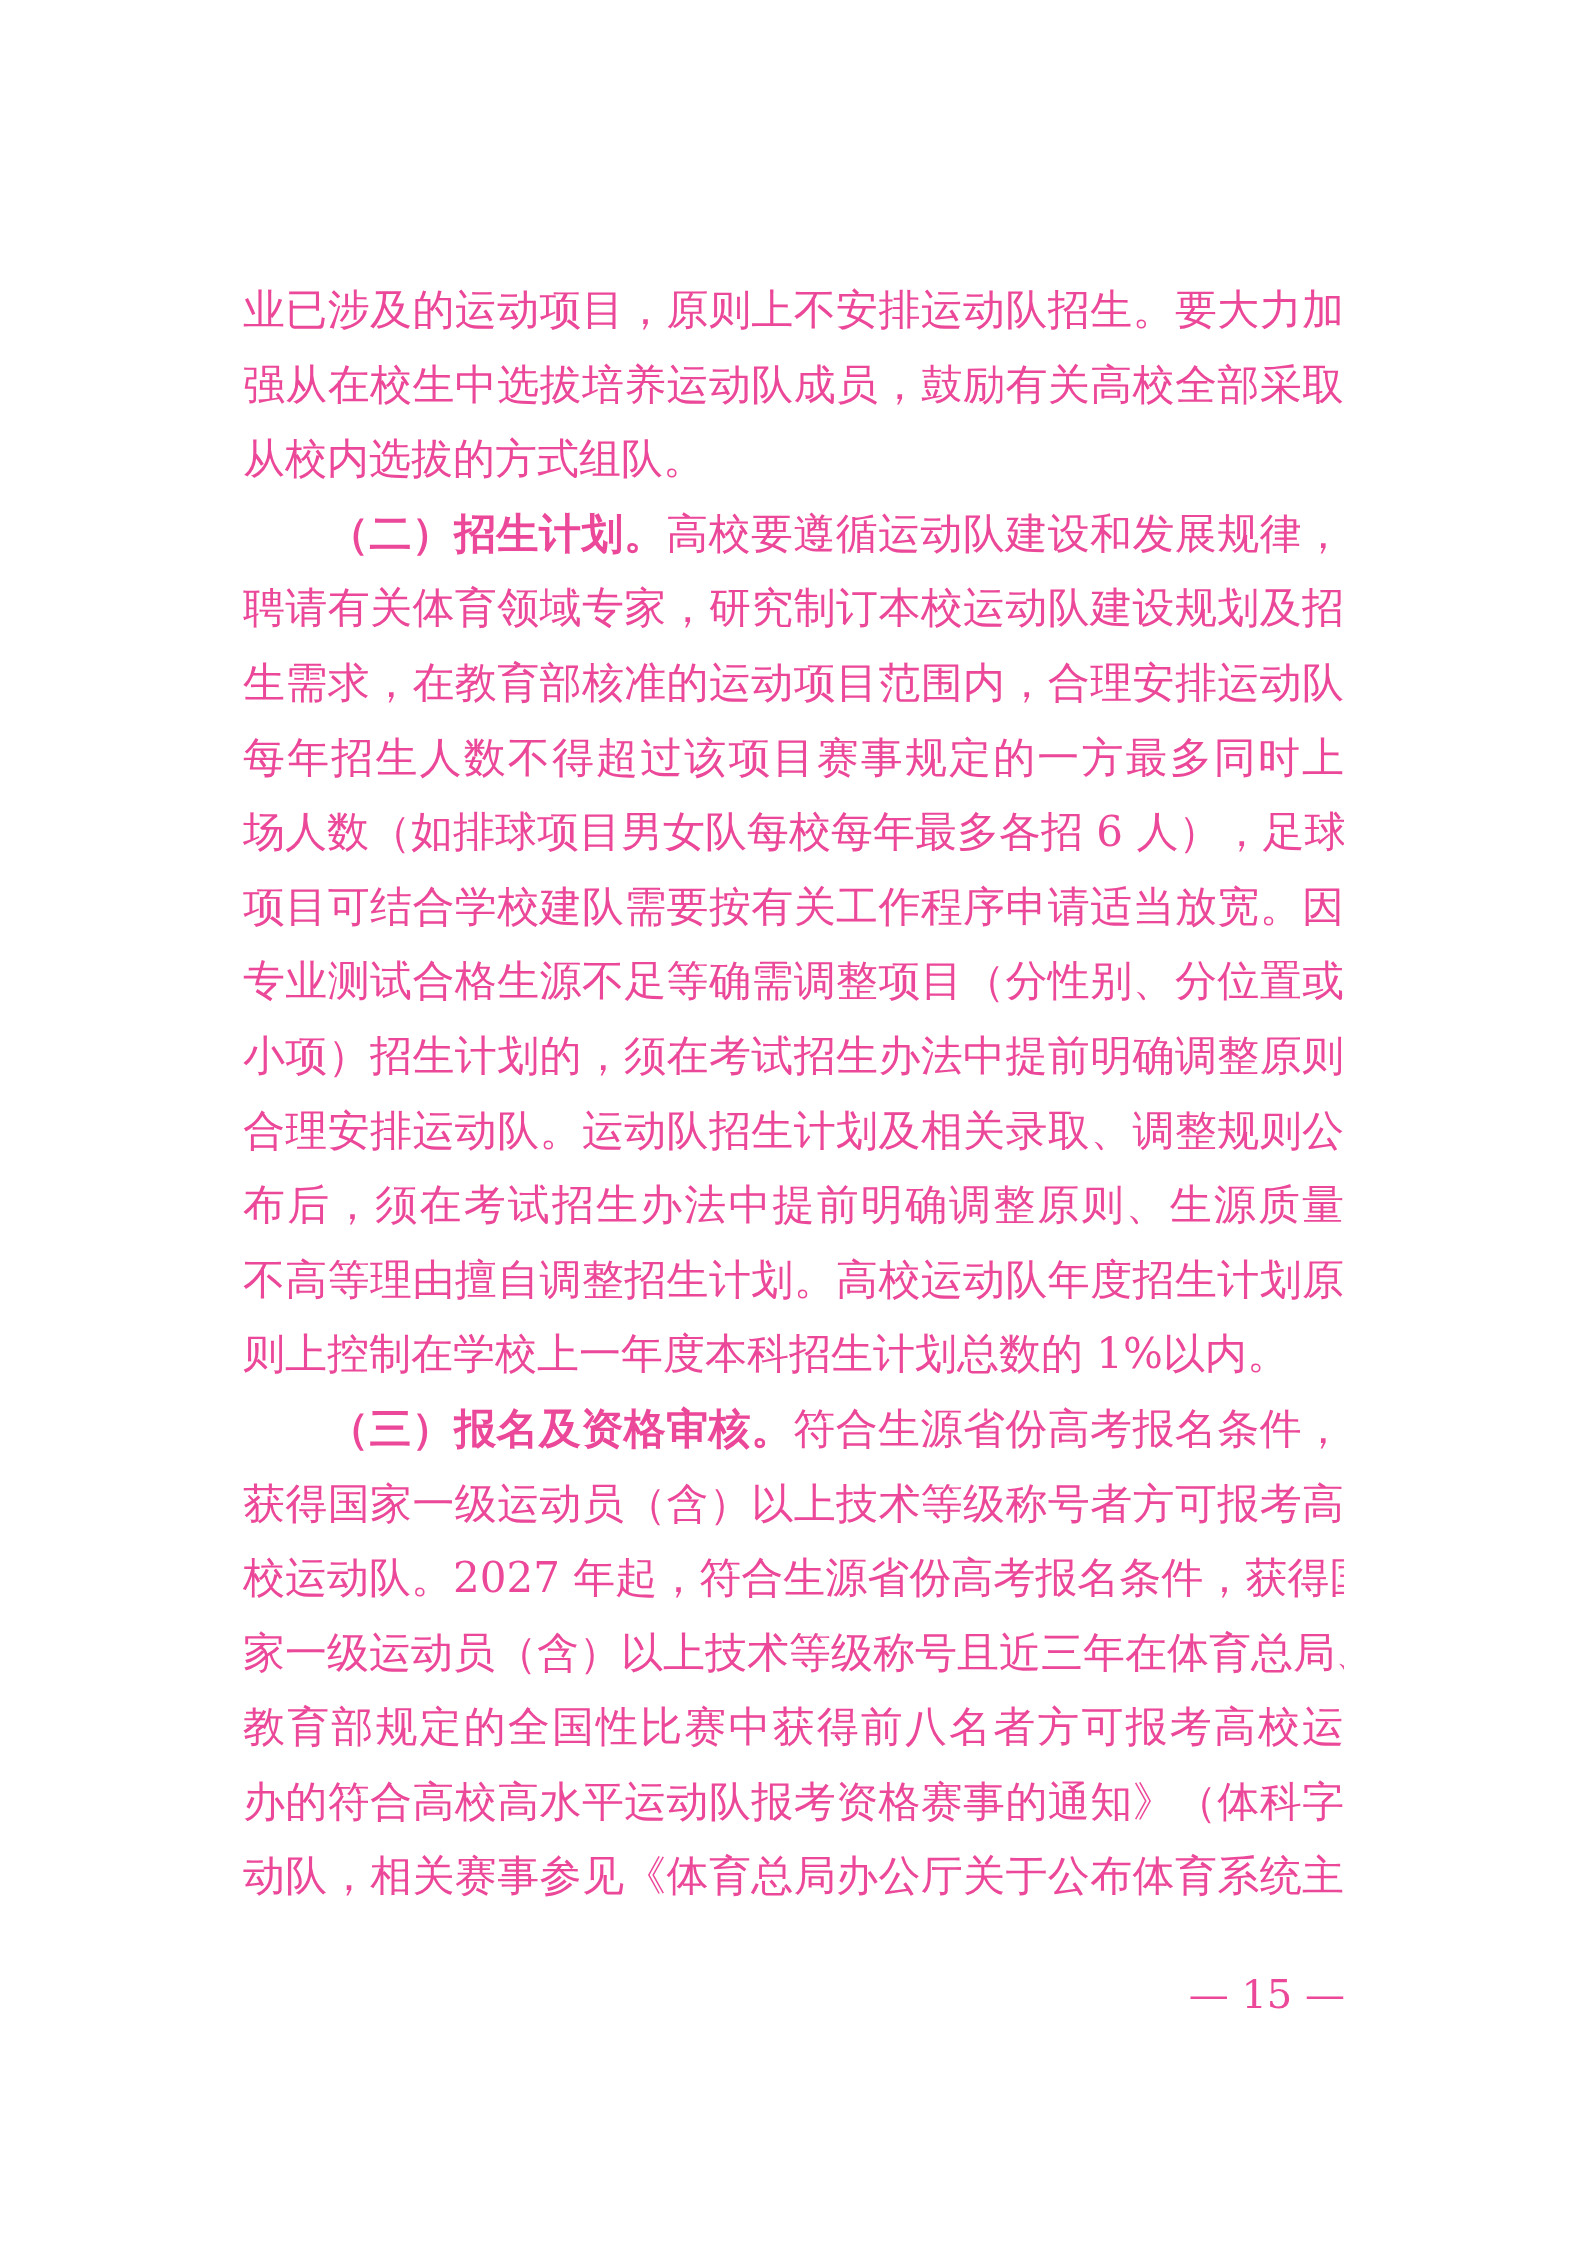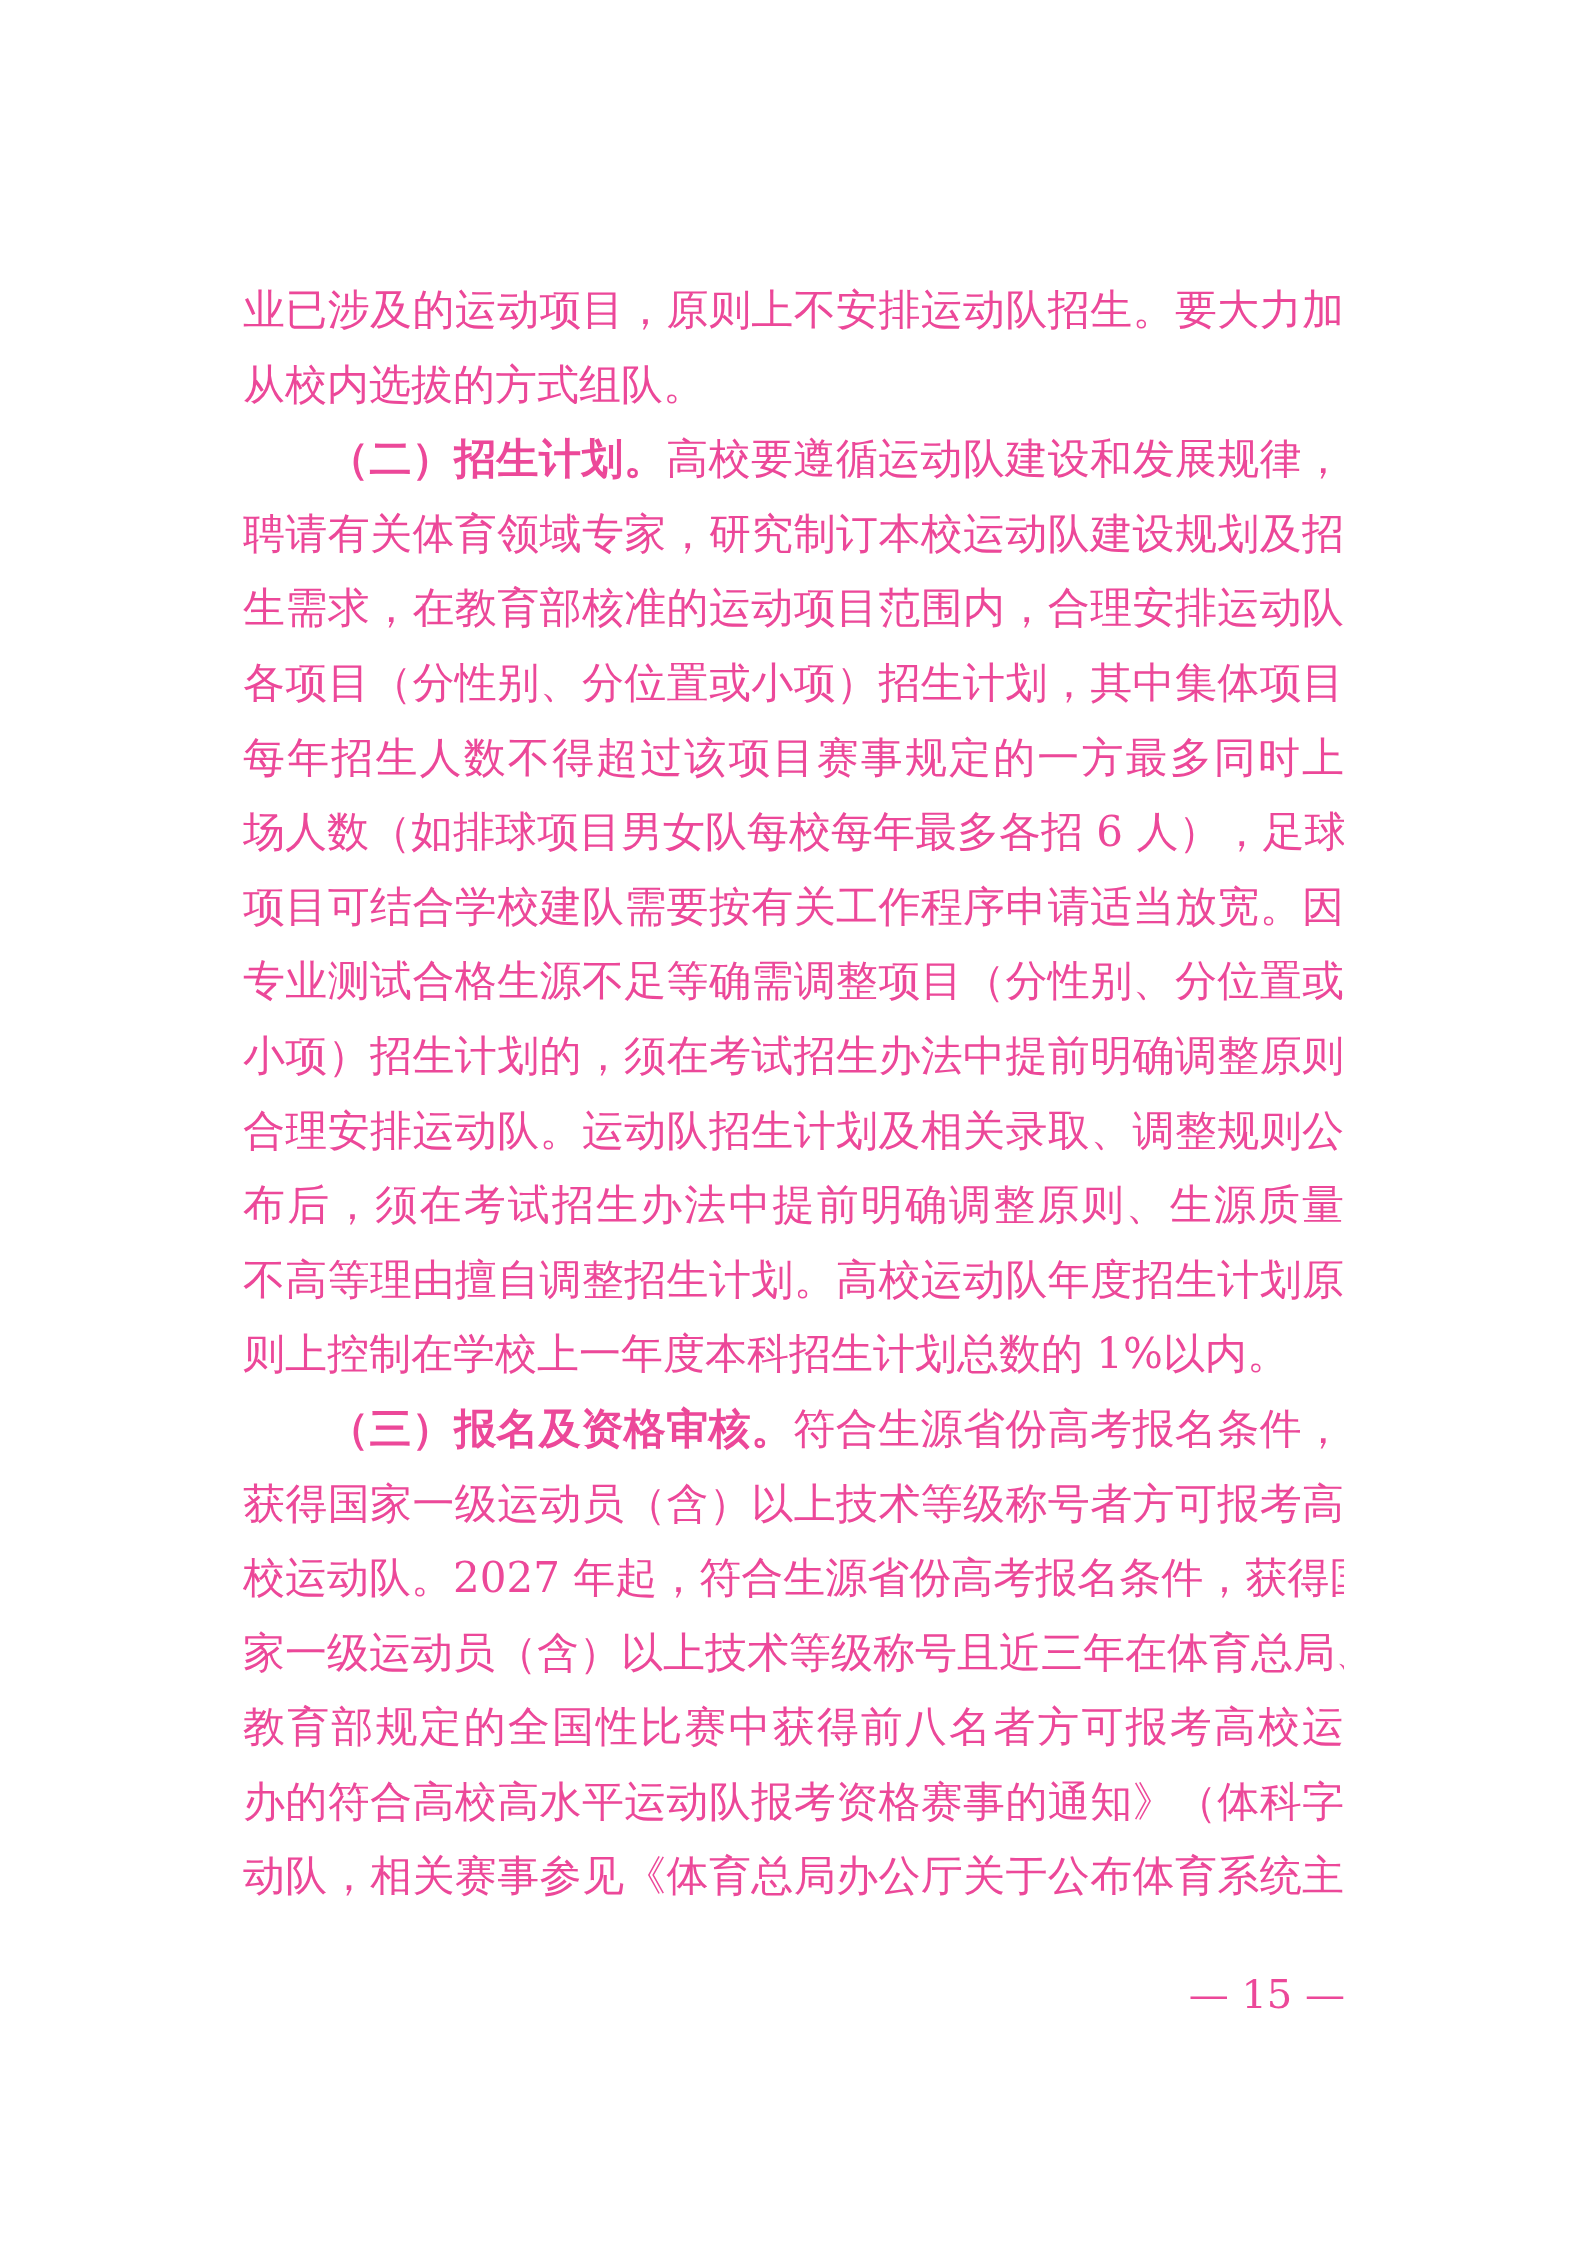--- a/index.html
+++ b/index.html
@@ -53,25 +53,25 @@
     font-size: 40px;
     text-align: right;
   }
 </style>
 </head>
 <body>
 
 <div class="page">
   <div class="text-block">
       <div class="line"><span>业已涉及的运动项目，原则上不安排运动队招生。要大力加</span></div>
+      <div class="line"><span>强从在校生中选拔培养运动队成员，鼓励有关高校全部采取</span></div>
       <div class="line no-fill"><span>从校内选拔的方式组队。</span></div>
       <div class="line indent"><span class="heading">（二）招生计划。</span><span>高校要遵循运动队建设和发展规律，</span></div>
       <div class="line"><span>聘请有关体育领域专家，研究制订本校运动队建设规划及招</span></div>
       <div class="line"><span>生需求，在教育部核准的运动项目范围内，合理安排运动队</span></div>
-      <div class="line"><span>各项目（分性别、分位置或小项）招生计划，其中集体项目</span></div>
       <div class="line"><span>每年招生人数不得超过该项目赛事规定的一方最多同时上</span></div>
       <div class="line"><span>场人数（如排球项目男女队每校每年最多各招 6 人），足球</span></div>
       <div class="line"><span>项目可结合学校建队需要按有关工作程序申请适当放宽。因</span></div>
       <div class="line"><span>专业测试合格生源不足等确需调整项目（分性别、分位置或</span></div>
       <div class="line"><span>小项）招生计划的，须在考试招生办法中提前明确调整原则</span></div>
       <div class="line"><span>合理安排运动队。运动队招生计划及相关录取、调整规则公</span></div>
       <div class="line"><span>布后，须在考试招生办法中提前明确调整原则、生源质量</span></div>
       <div class="line"><span>不高等理由擅自调整招生计划。高校运动队年度招生计划原</span></div>
       <div class="line no-fill"><span>则上控制在学校上一年度本科招生计划总数的 1%以内。</span></div>
       <div class="line indent"><span class="heading">（三）报名及资格审核。</span><span>符合生源省份高考报名条件，</span></div>

